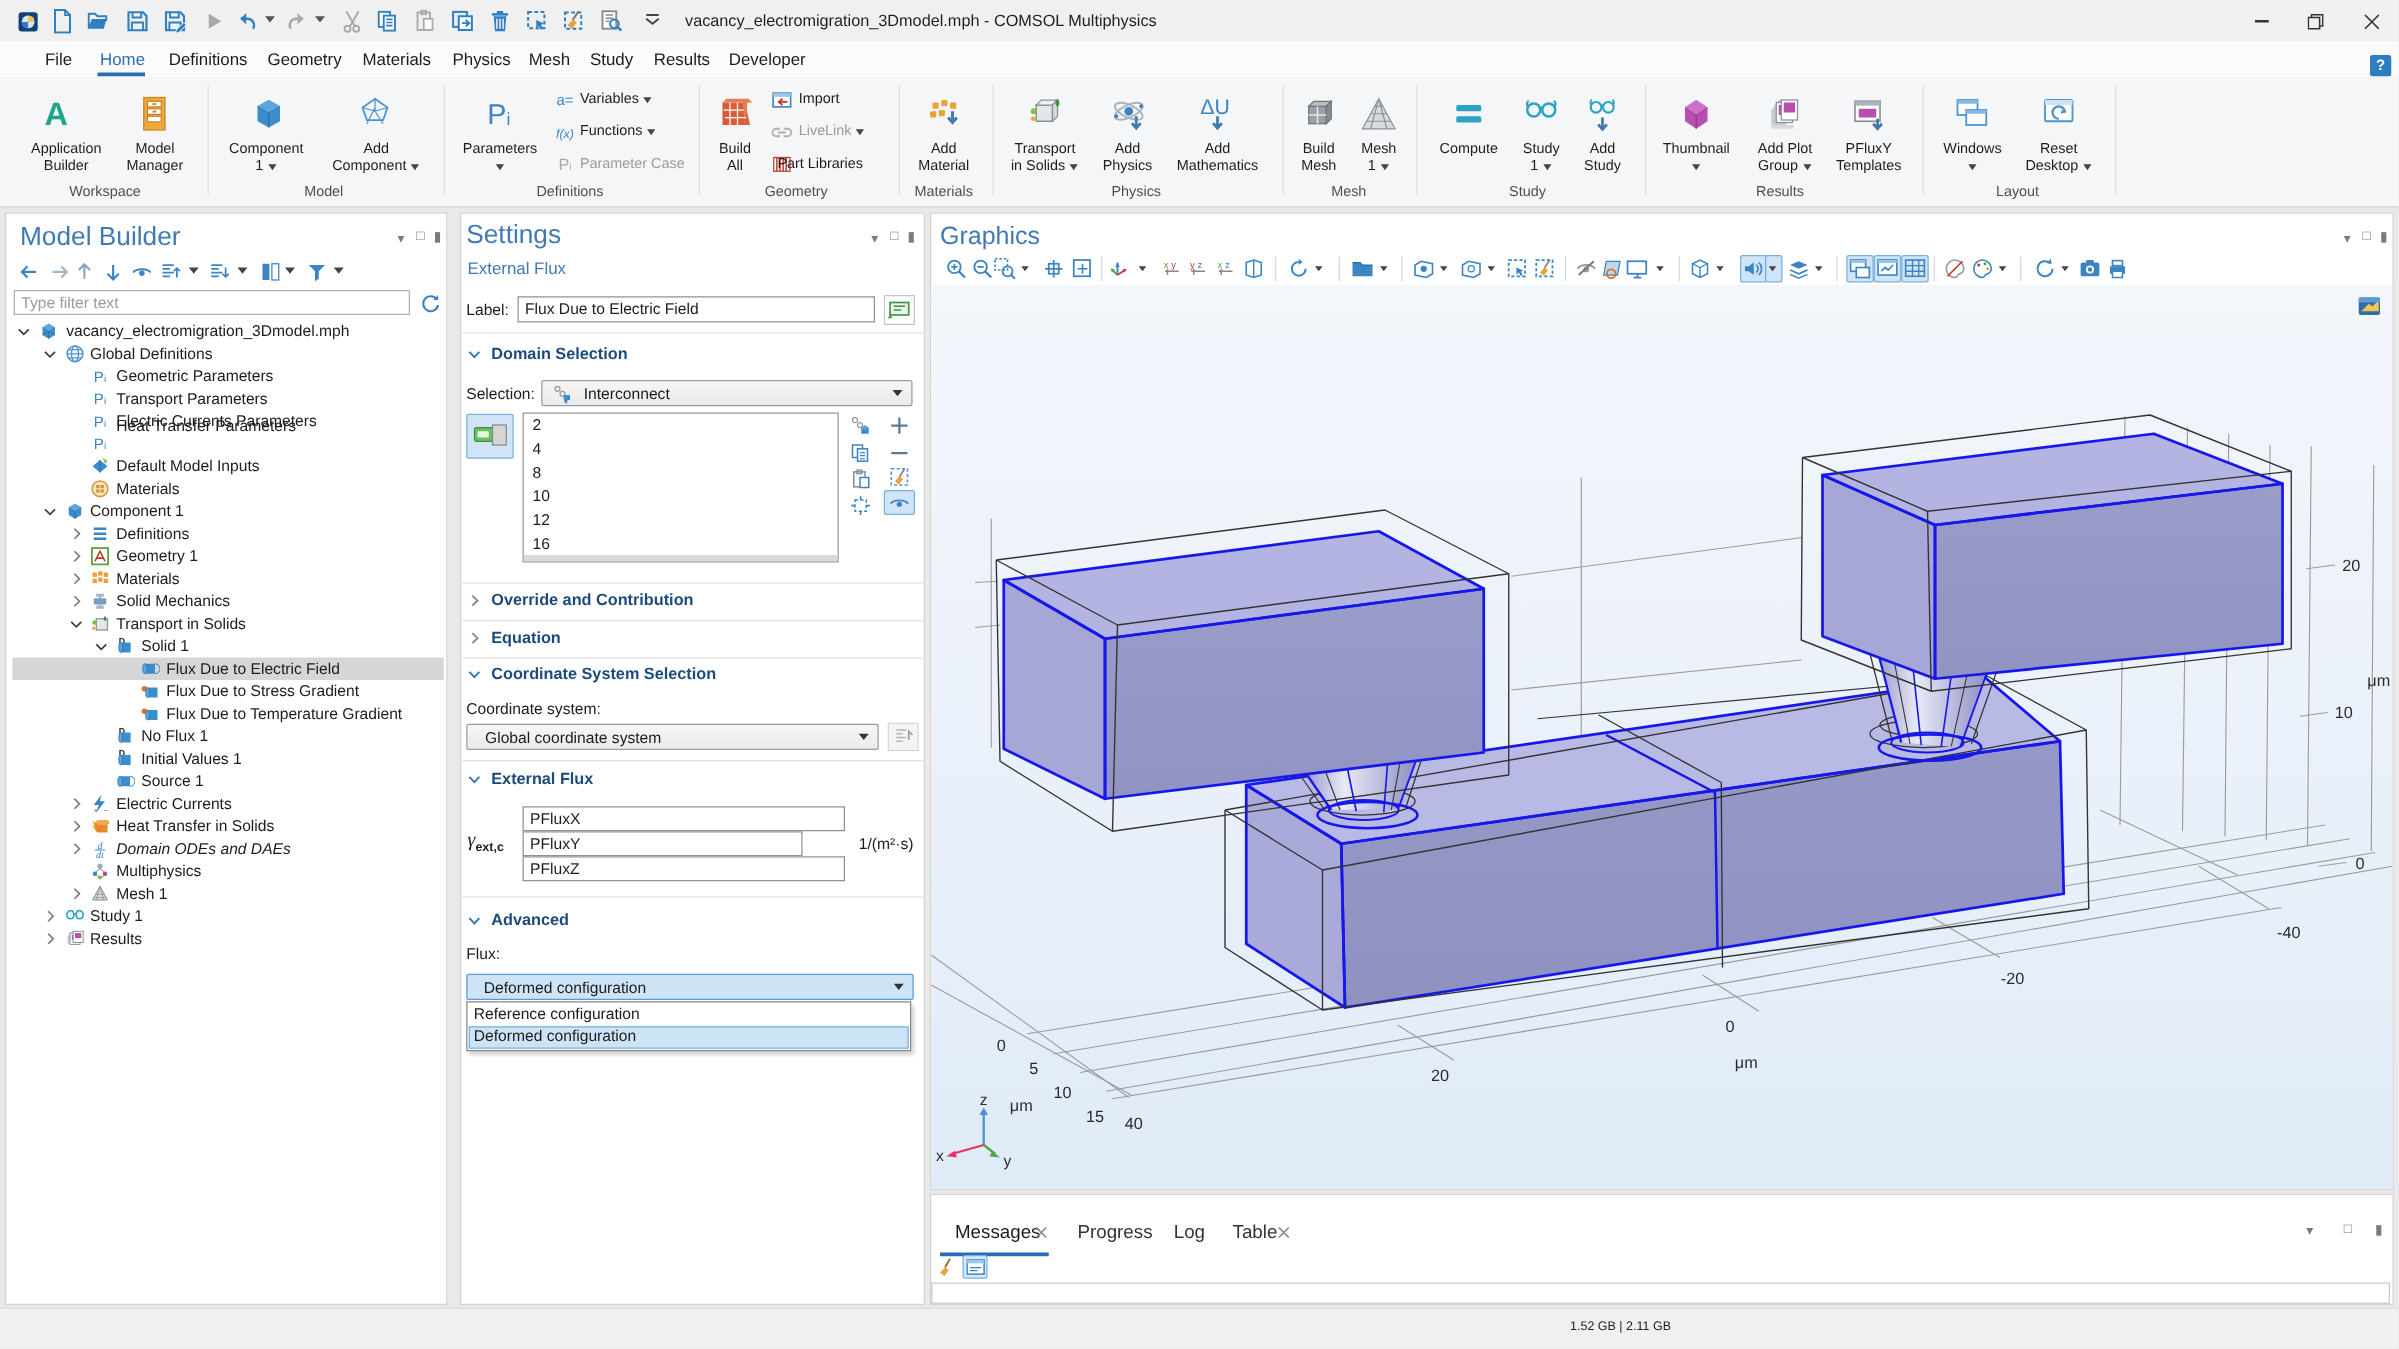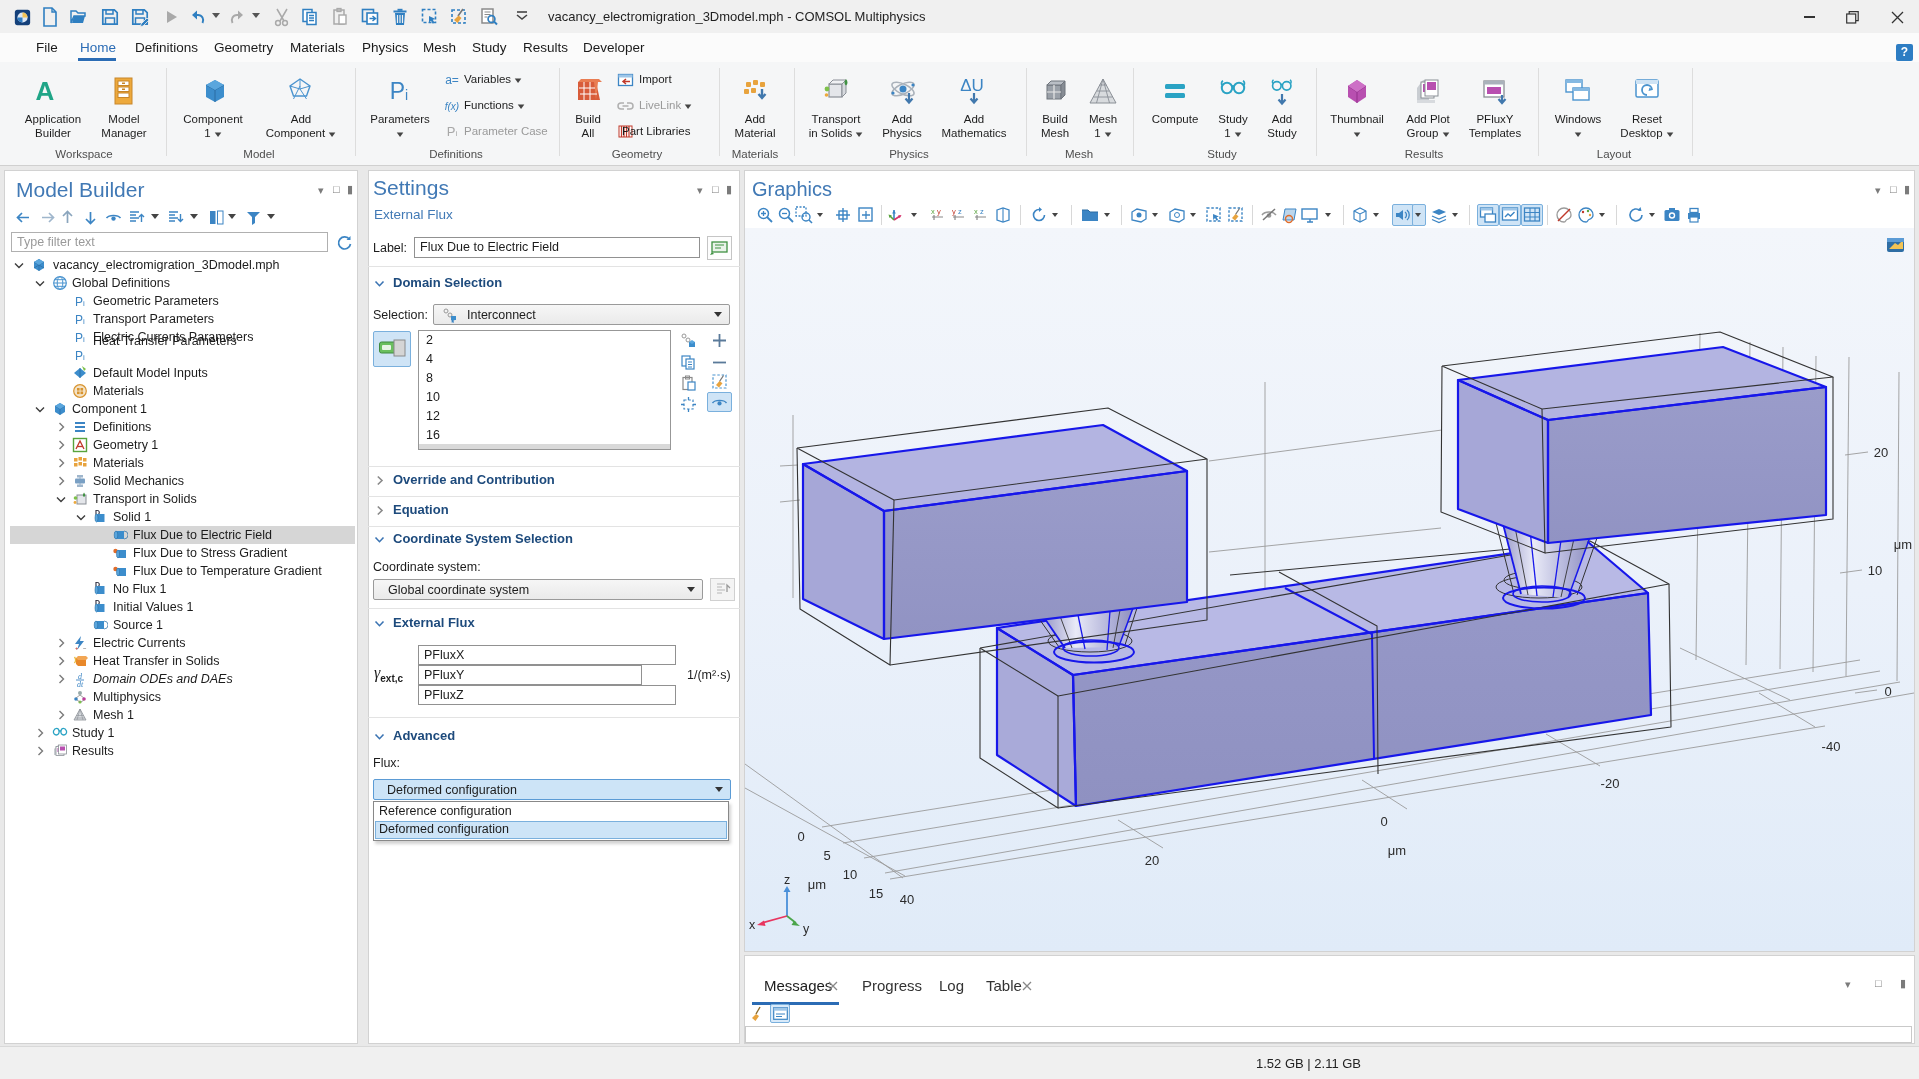--- a/index.html
+++ b/index.html
@@ -1082,12 +1082,12 @@
     <path d="M6 8l3 2-3.5 5L2 12z" fill="#e8a33d"></path>
   </svg>
 <div class="abs" style="left:770px;top:1004px;width:20px;height:19px;background:#d8eafa;border:1px solid #7ab0dd;border-radius:2px;"></div>
 <svg class="icon" style="left:773px;top:1007px" width="15" height="13" viewBox="0 0 15 13">
     <rect x="0.7" y="0.7" width="13.6" height="11.6" fill="#fff" stroke="#3c85c4" stroke-width="1.2"></rect>
     <rect x="0.7" y="0.7" width="13.6" height="3" fill="#9ec6e8"></rect>
     <path d="M3 7h9M3 9.5h6" stroke="#3c85c4" stroke-width="1"></path>
   </svg>
 <div class="abs" style="left:745px;top:1026px;width:1167px;height:17px;background:#fff;border:1px solid #c9c9c9;"></div>
 <div class="abs statusbar"></div>
-<div class="abs" style="left:1256px;top:1056px;font-size:13px;color:#222;">1.52 GB | 2.11 GB</div>
+<div class="abs" style="left:1256px;top:1056px;font-size:10px;color:#222;">1.52 GB | 2.11 GB</div>
 </body></html>

